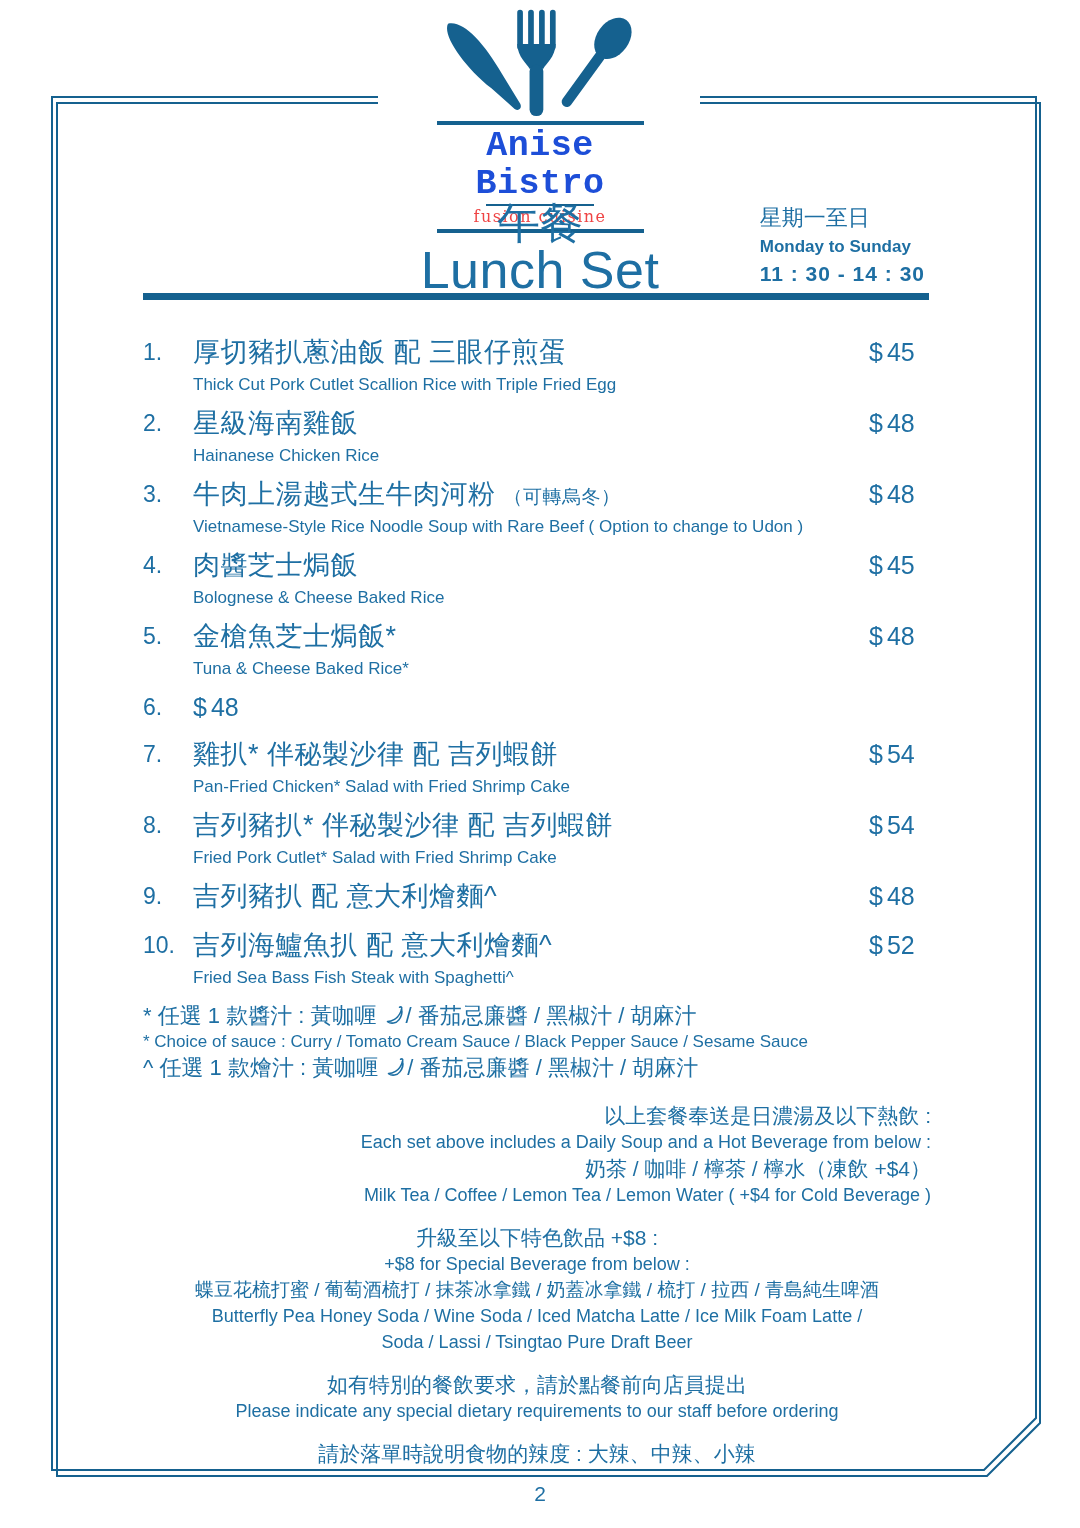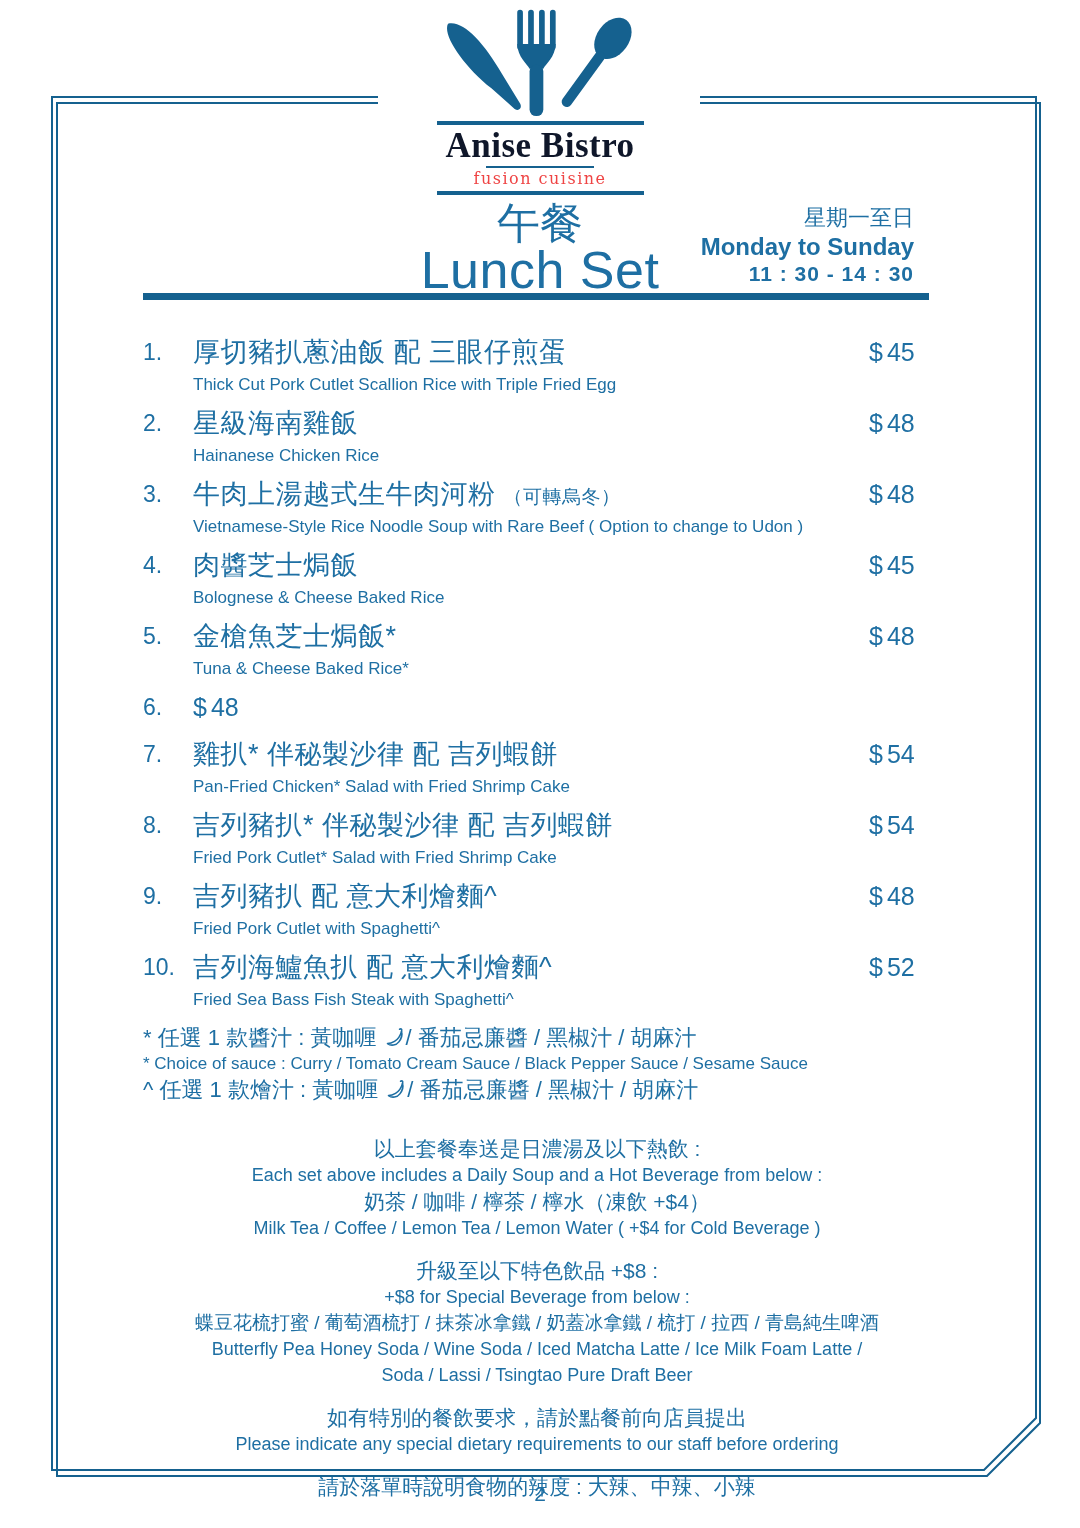--- a/index.html
+++ b/index.html
@@ -10,32 +10,32 @@
     font-family:"Liberation Sans", sans-serif;
     color:#1e6fa3;
     overflow:hidden;
   }
   .frame-svg { position:absolute; inset:0; width:1080px; height:1528px; }
 
   
   .logo { position:absolute; top:6px; left:50%; transform:translateX(-50%); width:230px; text-align:center; }
   .utensils { display:block; margin:0 auto; }
   .logo-rule { width:207px; margin:3px auto 0; height:4px; border-top:2px solid #15618f; border-bottom:2px solid #15618f; }
-  .logo-name { font-family:Liberation Serif, serif; font-weight:bold; font-size:35px; line-height:38px; color:#0f172a; letter-spacing:.5px; margin-top:2px; }
+  .logo-name { font-family:Liberation Mono, monospace; font-weight:bold; font-size:35px; line-height:38px; color:#1d4ed8; letter-spacing:.5px; margin-top:2px; }
   .logo-underline { width:108px; height:2px; background:#15618f; margin:1px auto 2px; }
   .logo-tagline { font-family:"DejaVu Serif", serif; font-size:16px; line-height:18px; color:#ef4444; letter-spacing:1.5px; }
 
   
   .header-area { position:absolute; top:198px; left:0; width:100%; }
   .title { text-align:center; }
   .title-zh { font-size:43px; line-height:50px; font-weight:500; }
   .title-en { font-size:52px; line-height:44px; font-weight:400; letter-spacing:.5px; }
-  .schedule { position:absolute; top:5px; right:166px; text-align:right; font-weight:500; }
+  .schedule { position:absolute; top:5px; right:155px; text-align:left; font-weight:500; }
   .schedule-zh { font-size:22px; line-height:30px; }
-  .schedule-en { font-size:24px; line-height:27px; font-weight:700; }
+  .schedule-en { font-size:17px; line-height:27px; font-weight:700; }
   .schedule-hours { font-size:21px; line-height:28px; font-weight:700; letter-spacing:1px; }
 
   .title-rule { position:absolute; top:293px; left:143px; width:786px; height:5px; border-top:5px solid #15618f; border-bottom:2px solid #15618f; }
 
   
   .content { position:absolute; top:334px; left:143px; width:788px; }
 
   .menu-row { display:grid; grid-template-columns:50px 1fr 62px; margin-bottom:10px; }
   .menu-num { font-size:23px; line-height:37px; font-weight:500; }
   .menu-zh { font-size:27px; line-height:37px; font-weight:500; letter-spacing:.5px; }
@@ -43,21 +43,21 @@
   .menu-en { font-size:17px; line-height:21px; margin-top:1px; }
   .menu-price { font-size:25px; line-height:37px; font-weight:500; white-space:nowrap; }
   .menu-price .cur { margin-right:4px; }
 
   .sauce-block { margin-top:14px; }
   .sauce-zh { font-size:22px; line-height:28px; font-weight:500; }
   .sauce-en { font-size:17px; line-height:24px; }
   .chili { width:21px; height:21px; vertical-align:-3px; margin:0 1px; color:#1e6fa3; }
 
   .center-block { text-align:center; }
-  .mt20 { margin-top:31px; } .mt16 { margin-top:16px; }
+  .mt20 { margin-top:20px;text-align:right; } .mt16 { margin-top:16px; }
   .ln-zh { font-size:21px; line-height:27px; font-weight:500; }
   .ln-zh-sm { font-size:19px; line-height:26px; font-weight:500; }
   .ln-en { font-size:18px; line-height:26px; }
 
   .page-num { position:absolute; top:1482px; left:0; width:100%; text-align:center; font-size:21px; }
 </style>
 </head>
 <body>
 
 <svg class="frame-svg" viewBox="0 0 1080 1528" fill="none" stroke="#15618f" stroke-width="2">
@@ -174,21 +174,20 @@
         <div class="menu-zh"><span>吉列豬扒* 伴秘製沙律 配 吉列蝦餅</span> <span class="menu-zh-note"></span></div>
         <div class="menu-en">Fried Pork Cutlet* Salad with Fried Shrimp Cake</div>
       </div>
       <div class="menu-price"><span class="cur">$</span><span>54</span></div>
     </div>
 
     <div class="menu-row">
       <div class="menu-num">9.</div>
       <div>
         <div class="menu-zh"><span>吉列豬扒 配 意大利燴麵^</span> <span class="menu-zh-note"></span></div>
-        <div class="menu-en">Fried Pork Cutlet with Spaghetti^</div>
       </div>
       <div class="menu-price"><span class="cur">$</span><span>48</span></div>
     </div>
 
     <div class="menu-row">
       <div class="menu-num">10.</div>
       <div>
         <div class="menu-zh"><span>吉列海鱸魚扒 配 意大利燴麵^</span> <span class="menu-zh-note"></span></div>
         <div class="menu-en">Fried Sea Bass Fish Steak with Spaghetti^</div>
       </div>

